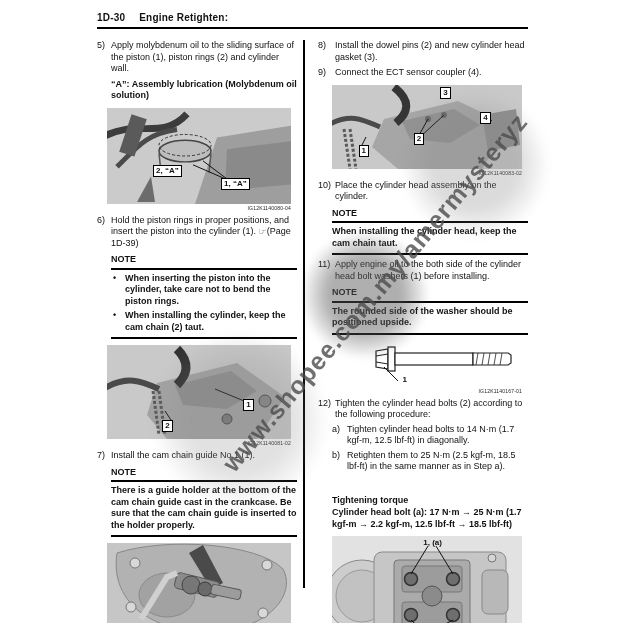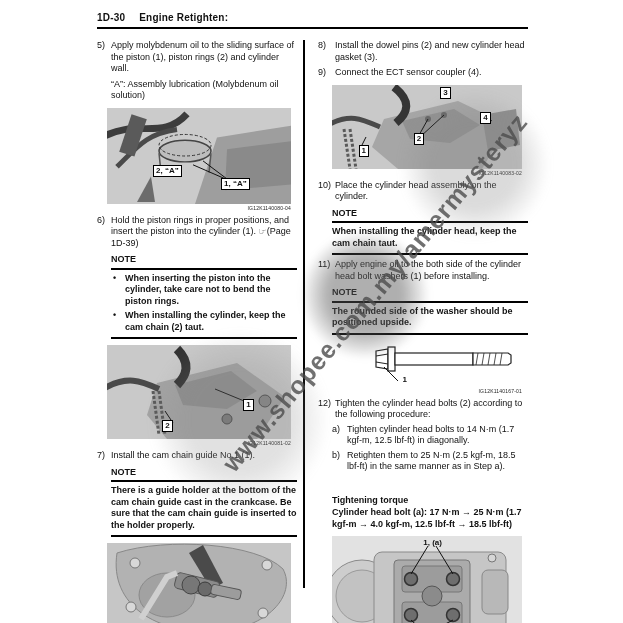--- a/index.html
+++ b/index.html
@@ -19,21 +19,21 @@
   .col.right{left:318px;width:210px;}
   .divider{position:absolute;left:303px;top:40px;width:1.5px;height:548px;background:#000;}
   
   .step{display:flex;margin-top:4px;}
   .step .num{flex:0 0 14px;}
   .col.right .step .num{flex:0 0 17px;}
   .step .stext{flex:1;}
   .substep{display:flex;margin-left:14px;margin-top:3px;}
   .substep .num{flex:0 0 15px;}
   .substep .stext{flex:1;}
-  .spec{font-weight:normal;margin:4px 0 0 14px;}
+  .spec{font-weight:bold;margin:4px 0 0 14px;}
   .torque{font-weight:bold;margin:22px 0 0 14px;}
   .torque .t-title{margin-bottom:1px;}
   
   .note{margin:5px 0 2px 14px;}
   .note .note-title{font-weight:bold;padding-bottom:2px;}
   .note .note-rule{height:2px;background:#000;margin:0 0 3px 0;}
   .note .note-rule.bottom{margin:4px 0 0 0;}
   .note .note-body{font-weight:bold;}
   .note ul{list-style:none;margin:0;padding:0;}
   .note li{display:flex;font-weight:bold;margin-top:3px;}
@@ -272,21 +272,21 @@
       <span class="num">a)</span>
       <span class="stext">Tighten cylinder head bolts to 14 N·m (1.7 kgf-m, 12.5 lbf-ft) in diagonally.</span>
     </div>
     <div class="substep">
       <span class="num">b)</span>
       <span class="stext">Retighten them to 25 N·m (2.5 kgf-m, 18.5 lbf-ft) in the same manner as in Step a).</span>
     </div>
 
     <div class="torque">
       <div class="t-title">Tightening torque</div>
-      <div>Cylinder head bolt (a):  17 N·m → 25 N·m (1.7 kgf-m → 4.0 kgf-m, 12.5 lbf-ft → 18.5 lbf-ft)</div>
+      <div>Cylinder head bolt (a):  17 N·m → 25 N·m (1.7 kgf-m → 2.2 kgf-m, 12.5 lbf-ft → 18.5 lbf-ft)</div>
     </div>
 
     <figure class="fig">
       <div class="photo" style="height:108px;background:#e4e4e4;">
         <svg viewBox="0 0 190 108" preserveAspectRatio="none">
           <rect width="190" height="108" fill="#e2e2e2"></rect>
           <circle cx="30" cy="60" r="36" fill="#cdcdcd" stroke="#8a8a8a"></circle>
           <circle cx="30" cy="60" r="26" fill="#c2c2c2" stroke="#9a9a9a"></circle>
           <rect x="42" y="16" width="132" height="88" rx="8" fill="#c6c6c6" stroke="#8a8a8a"></rect>
           <rect x="62" y="24" width="76" height="72" rx="4" fill="#ababab" stroke="#777"></rect>

